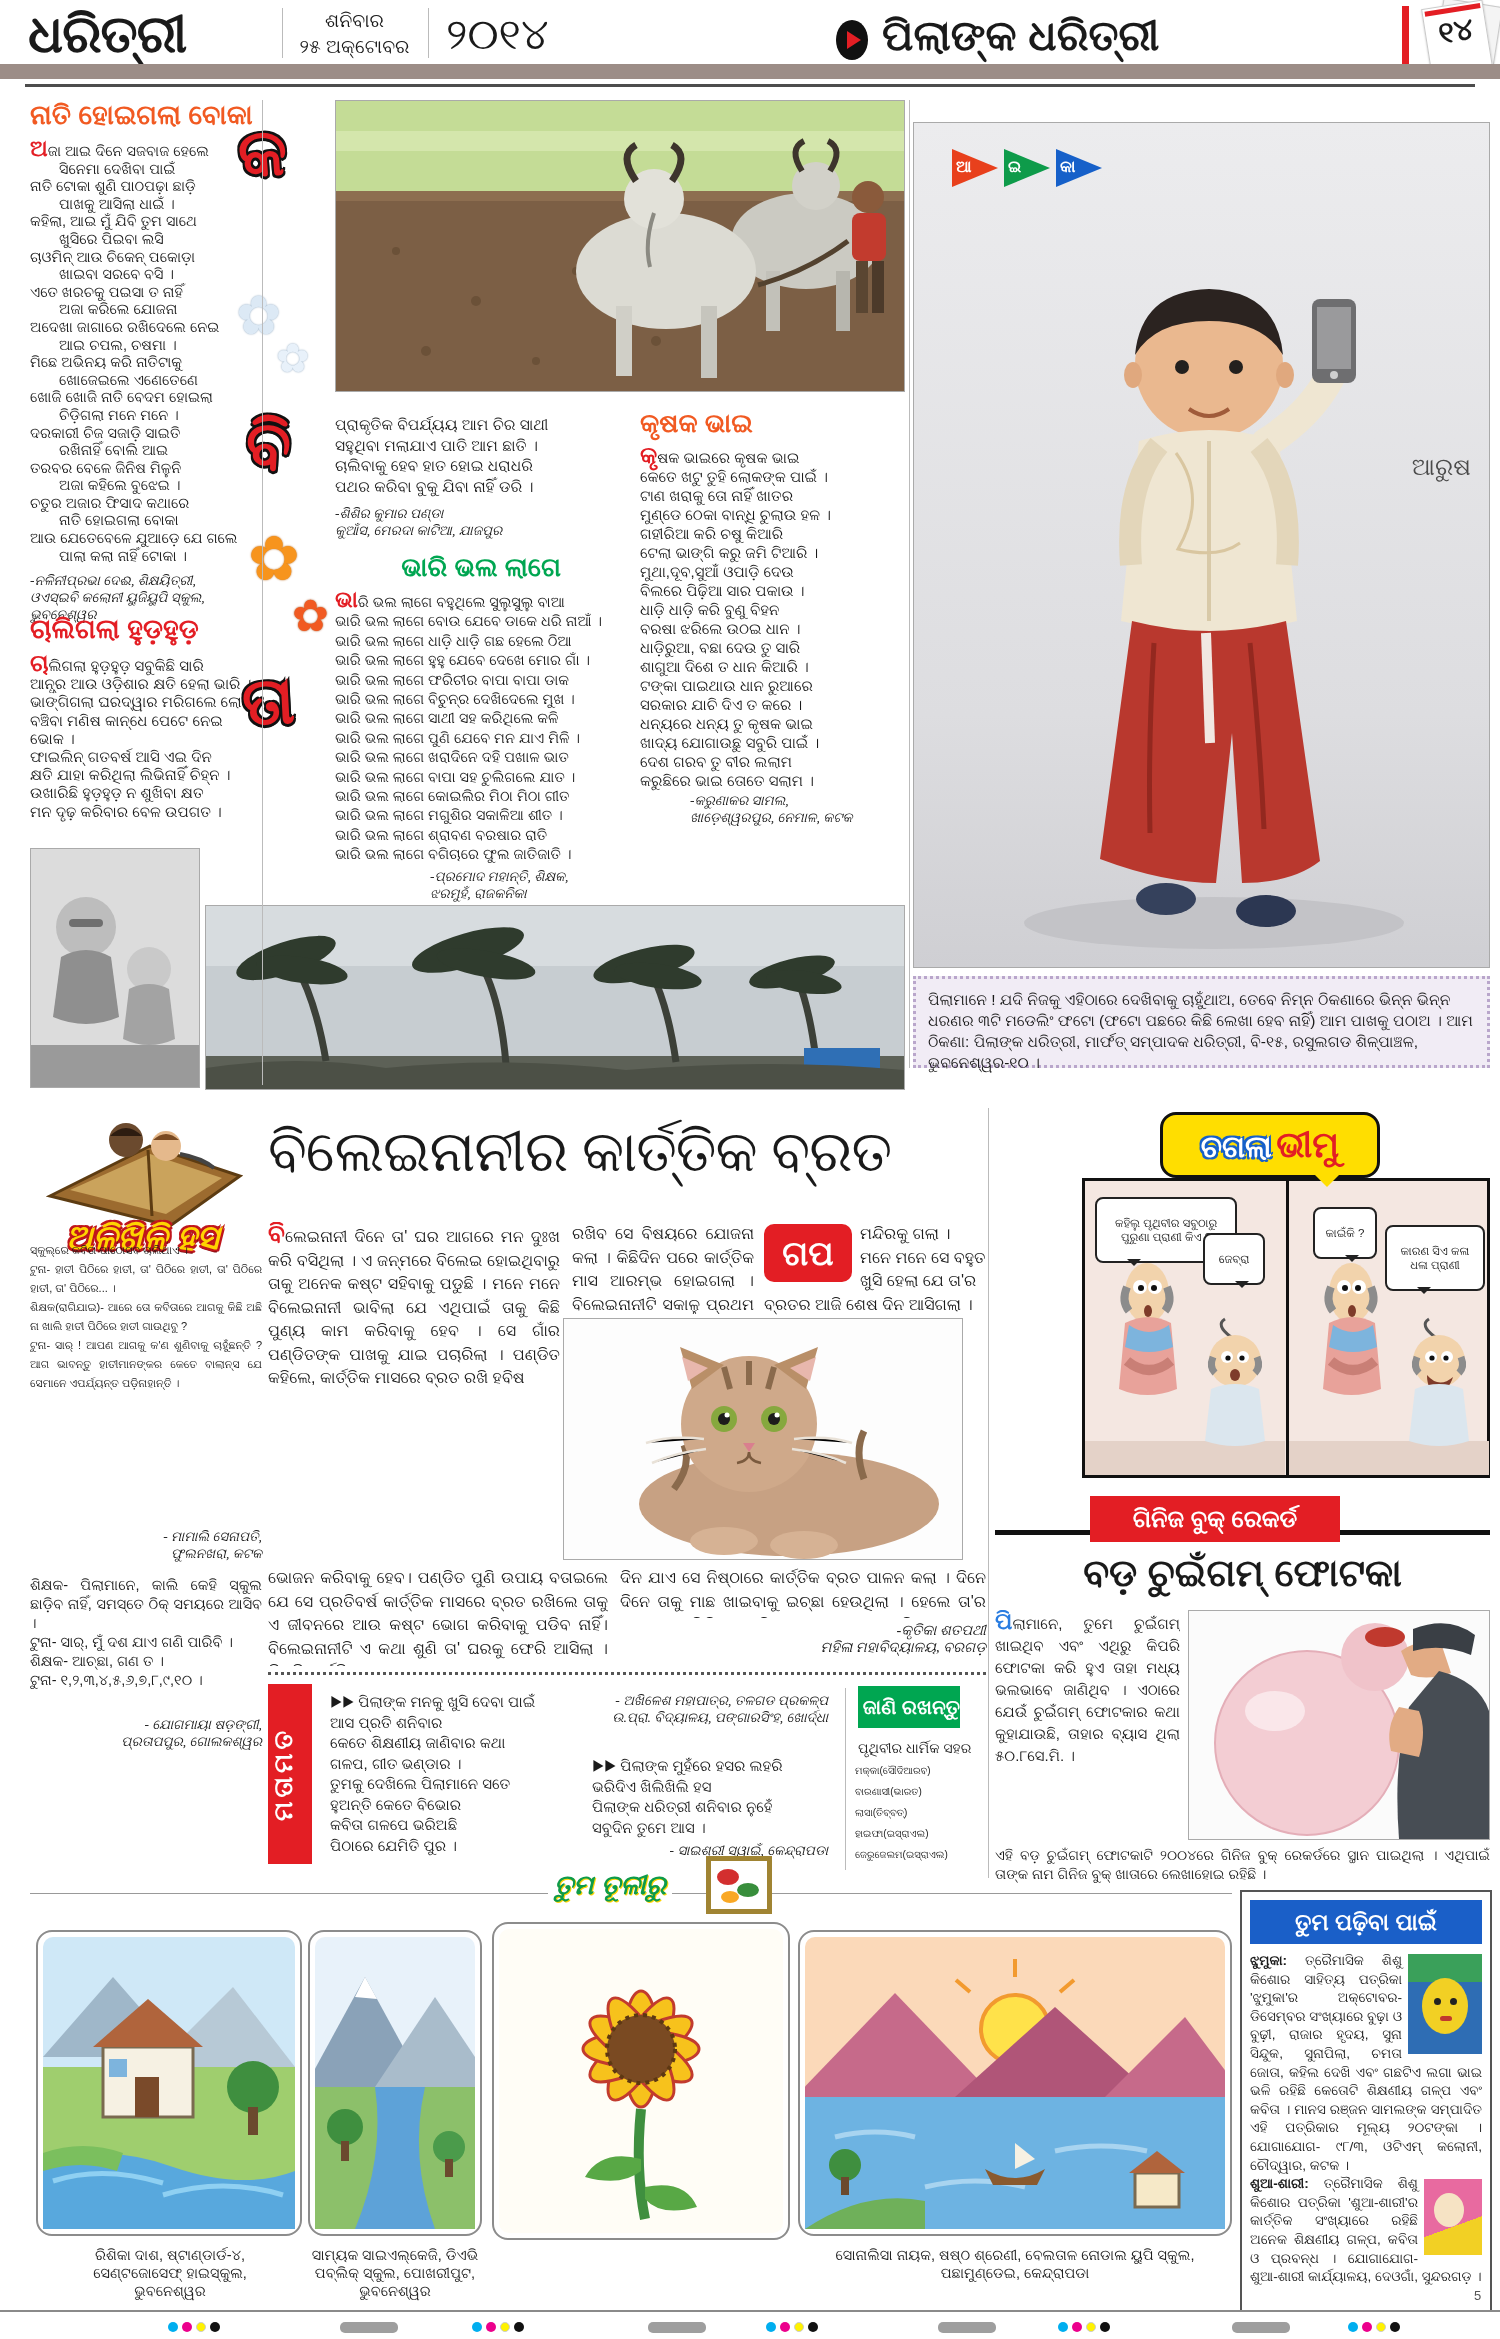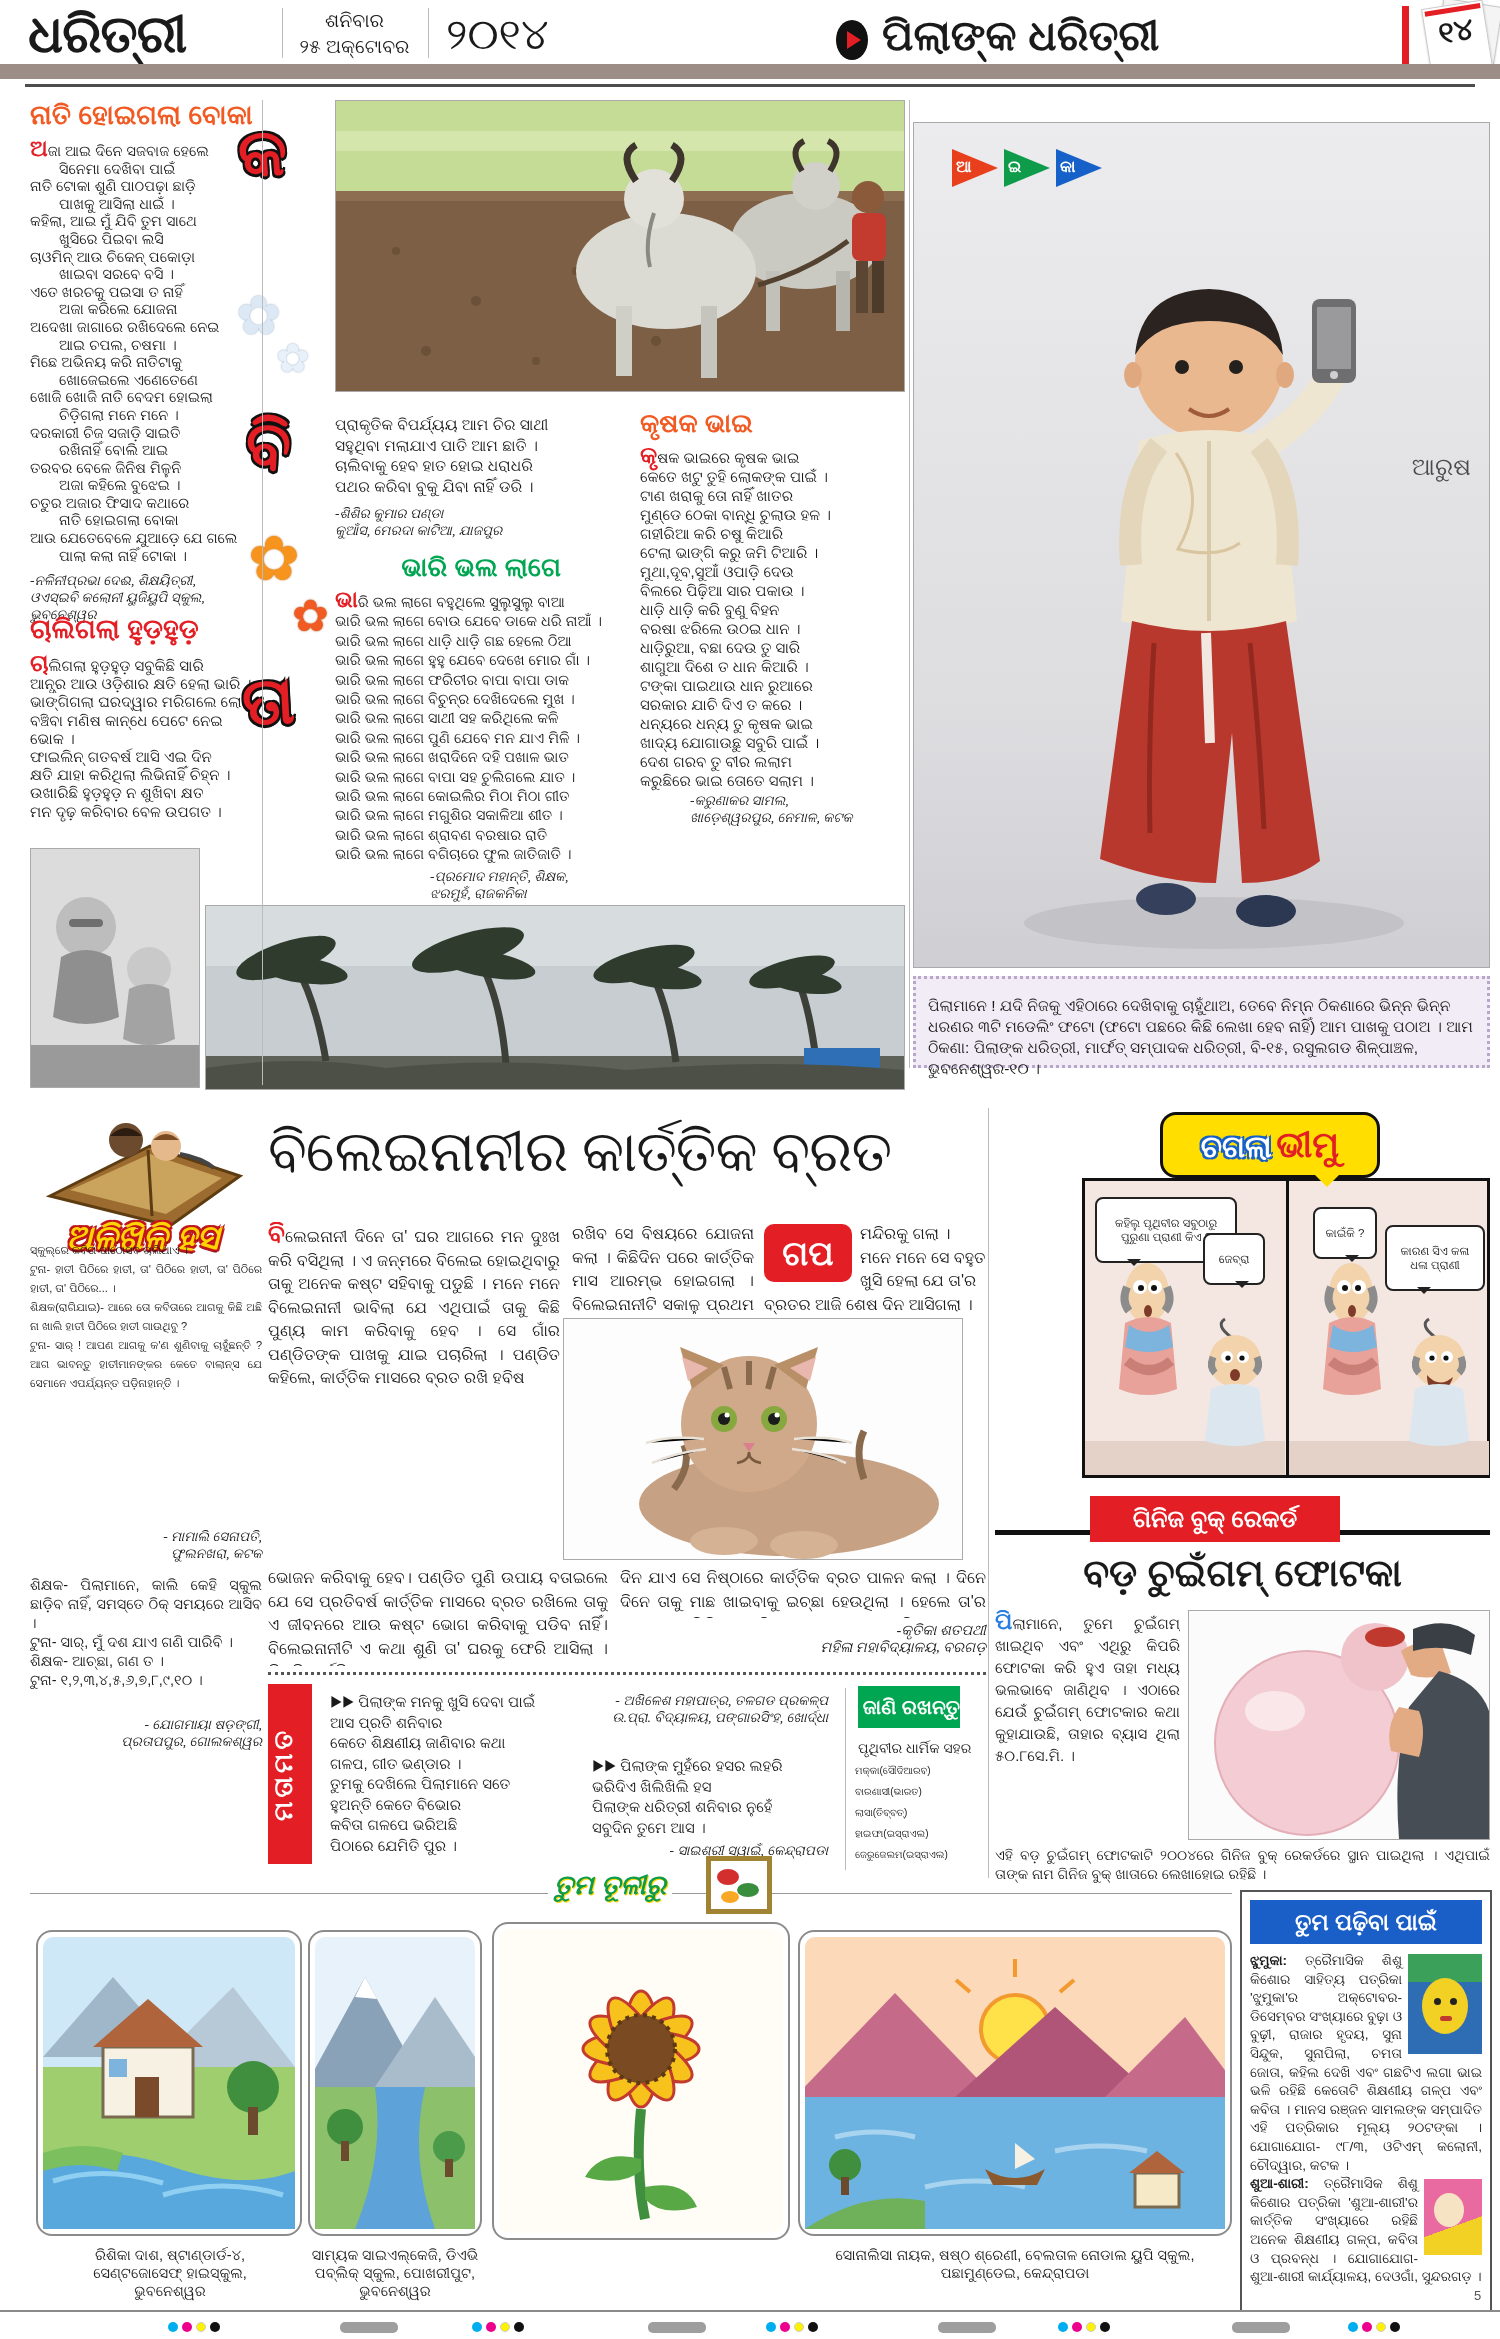--- a/index.html
+++ b/index.html
@@ -263,21 +263,21 @@
     </svg>
     
     <div class="abs" style="left:38px;top:26px;display:flex;gap:6px">
       <div style="width:46px;height:38px;background:#e8401c;clip-path:polygon(0 0,100% 50%,0 100%);color:#fff;font-weight:bold;font-size:16px;padding:9px 0 0 4px">ଆ</div>
       <div style="width:46px;height:38px;background:#0e9b4a;clip-path:polygon(0 0,100% 50%,0 100%);color:#fff;font-weight:bold;font-size:16px;padding:9px 0 0 4px">ଇ</div>
       <div style="width:46px;height:38px;background:#1660c9;clip-path:polygon(0 0,100% 50%,0 100%);color:#fff;font-weight:bold;font-size:16px;padding:9px 0 0 4px">କା</div>
     </div>
     <div class="abs" style="right:18px;top:330px;font-size:24px;font-weight:normal;color:#4a4a4a">ଆରୁଷ</div>
   </div>
 
-  <div class="abs" style="left:913px;top:976px;width:577px;height:92px;background:#f1ecf5;border:3px dotted #b9a6cb;padding:16px 12px;font-size:15.5px;line-height:21px">
+  <div class="abs" style="left:913px;top:976px;width:577px;height:92px;background:#f1ecf5;border:3px dotted #b9a6cb;padding:10px 12px;font-size:15.5px;line-height:21px">
     <span class="body-just">ପିଲାମାନେ ! ଯଦି ନିଜକୁ ଏହିଠାରେ ଦେଖିବାକୁ ଚାହୁଁଥାଅ, ତେବେ ନିମ୍ନ ଠିକଣାରେ ଭିନ୍ନ ଭିନ୍ନ ଧରଣର ୩ଟି ମଡେଲିଂ ଫଟୋ (ଫଟୋ ପଛରେ କିଛି ଲେଖା ହେବ ନାହିଁ) ଆମ ପାଖକୁ ପଠାଅ । ଆମ ଠିକଣା: ପିଲାଙ୍କ ଧରିତ୍ରୀ, ମାର୍ଫତ୍ ସମ୍ପାଦକ ଧରିତ୍ରୀ, ବି-୧୫, ରସୁଲଗଡ ଶିଳ୍ପାଞ୍ଚଳ, ଭୁବନେଶ୍ୱର-୧୦ ।</span>
   </div>
 
   <div class="abs vrule" style="left:262px;top:100px;height:985px"></div>
   <div class="abs vrule" style="left:909px;top:100px;height:968px"></div>
   <div class="abs vrule" style="left:988px;top:1108px;height:770px"></div>
 
   <div class="abs" style="left:30px;top:1106px;width:232px;height:188px">
     <svg width="232" height="130" viewBox="0 0 232 130">
       <path d="M20 90 L120 40 L210 70 L140 120 Z" fill="#9c6b2f" stroke="#5d3c12" stroke-width="3"></path>

